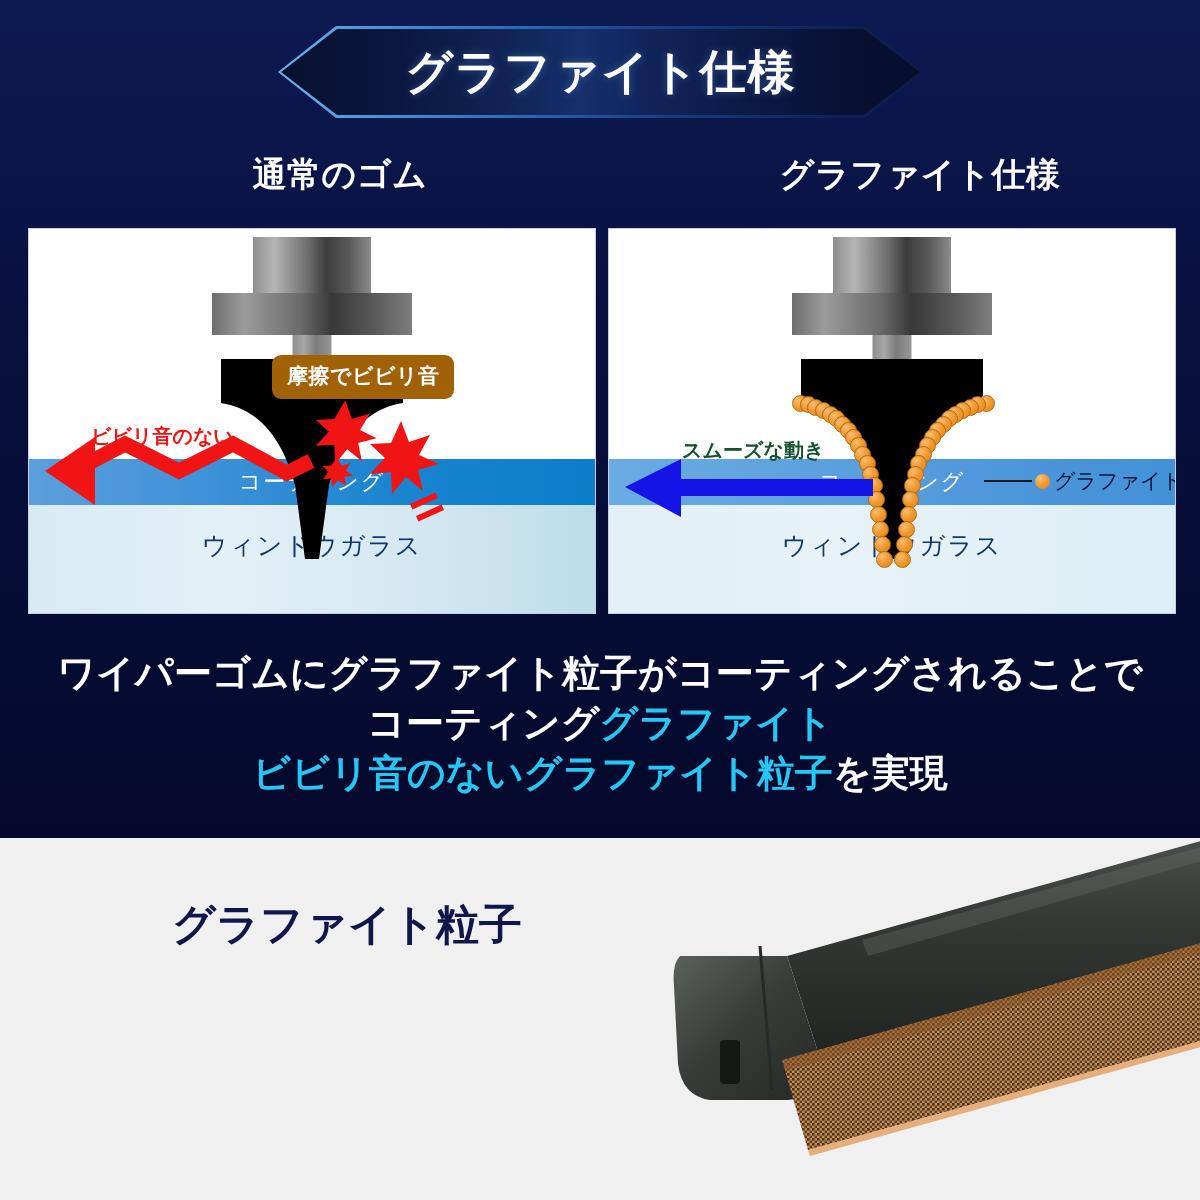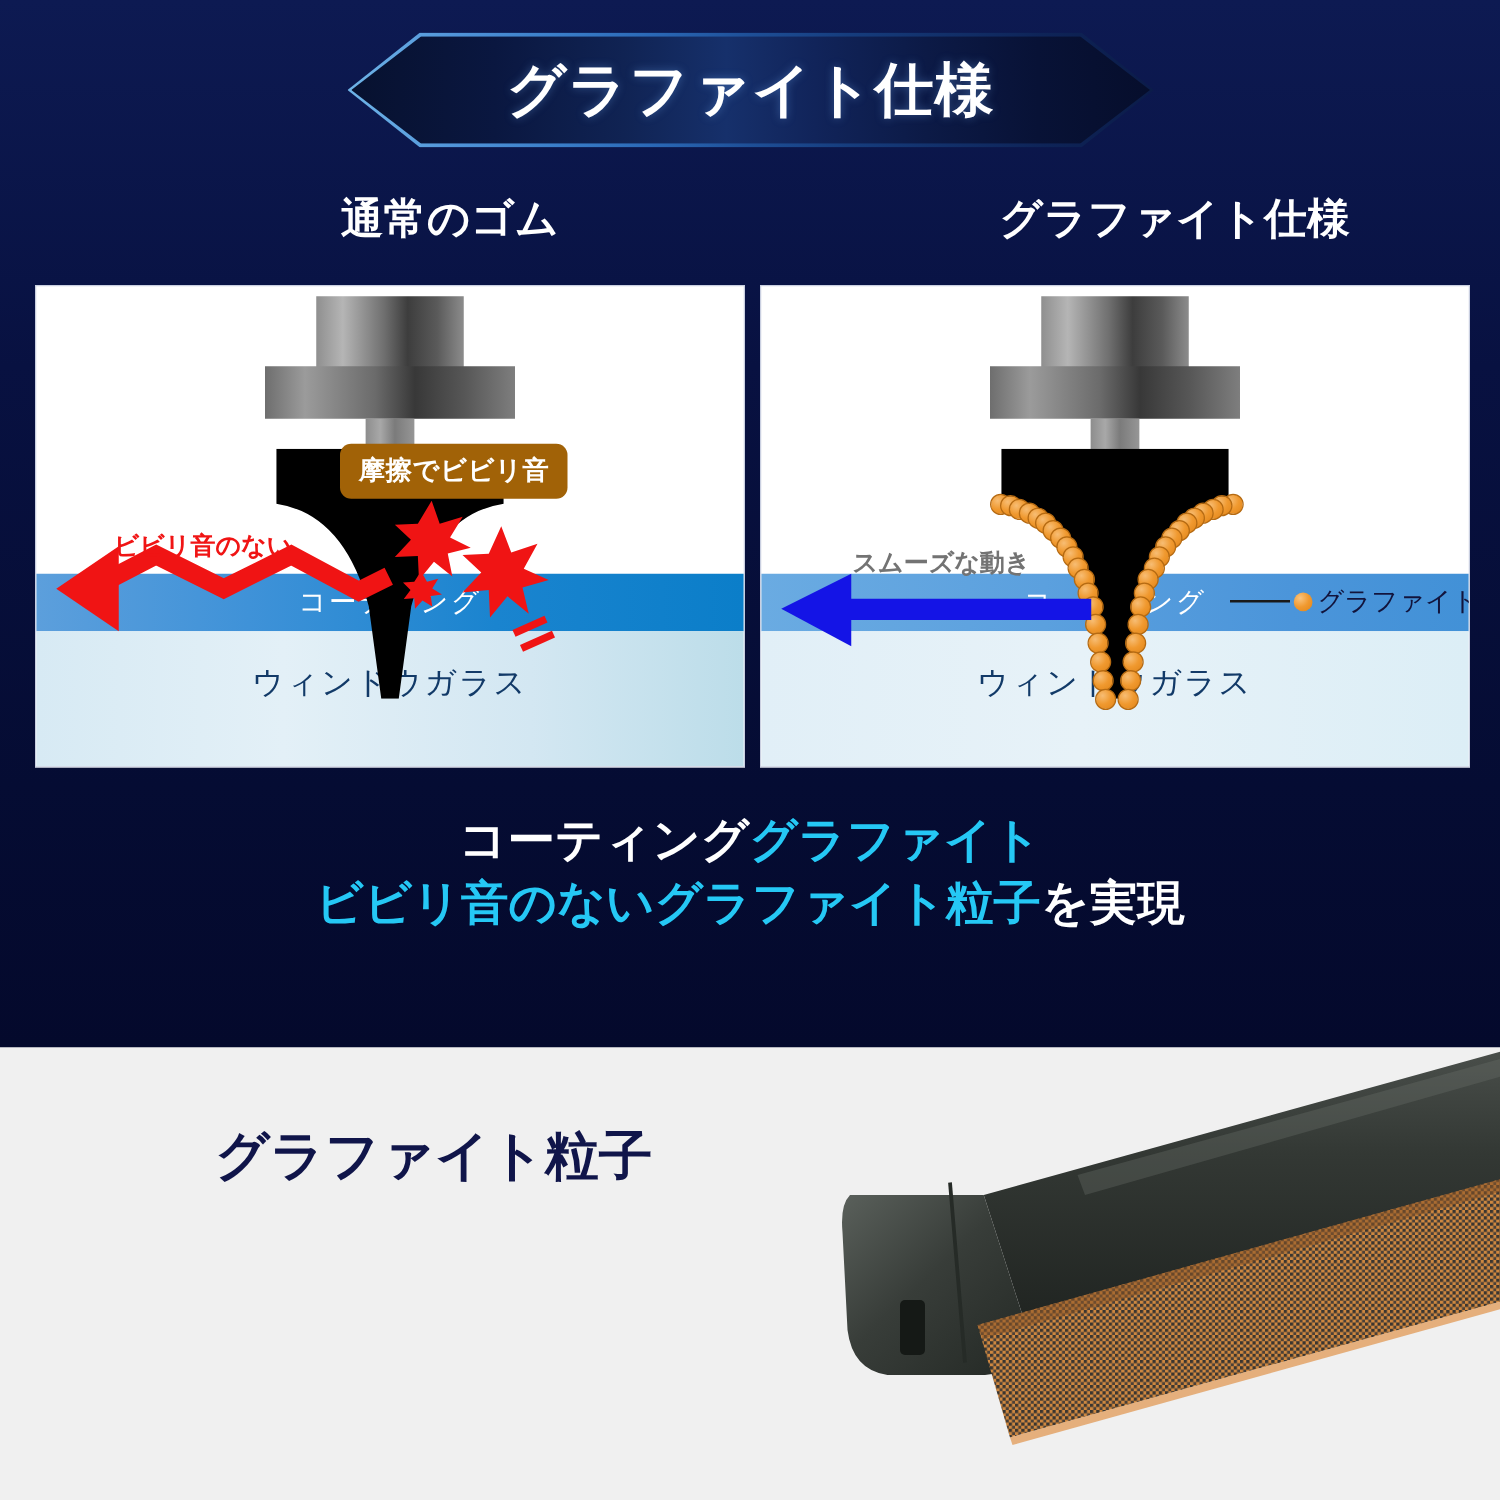--- a/index.html
+++ b/index.html
@@ -72,21 +72,20 @@
     left: 0;
     top: 150px;
     width: 1200px;
     height: 470px;
   }
   .panel {
     position: absolute;
     top: 0;
     width: 624px;
     height: 470px;
-    padding-left: 40px;
   }
   .panel.left  { left: 28px; }
   .panel.right { left: 608px; }
 
   .panel-title {
     position: absolute;
     left: 0; top: 2px;
     width: 100%;
     text-align: center;
     color: #ffffff;
@@ -199,21 +198,21 @@
   .badge-blue { background: #1414e6; left: 243px; top: 150px; }
 
   
   .arrow-label {
     position: absolute;
     font-size: 20px;
     font-weight: bold;
     white-space: nowrap;
   }
   .label-red  { color: #f01414; left: 62px; top: 194px; }
-  .label-blue { color: #737373; left: 73px; top: 208px; }
+  .label-blue { color: #14532d; left: 73px; top: 208px; }
 
   .arrow-wrap { position: absolute; left: 0; top: 0; width: 100%; height: 100%; pointer-events: none; }
 
   
   .callout {
     position: absolute;
     left: 375px;
     top: 238px;
     display: flex;
     align-items: center;
@@ -434,20 +433,23 @@
             <div class="callout-text">グラファイト粒子</div>
           </div>
 
         </div>
       </div>
 
     </div>
 
     <div class="summary">
       <div class="summary-line">
+        <span>ワイパーゴムにグラファイト粒子がコーティングされることで</span>
+      </div>
+      <div class="summary-line">
         <span>コーティング</span><span class="hl">グラファイト</span>
       </div>
       <div class="summary-line">
         <span class="hl">ビビリ音のない</span><span class="hl">グラファイト粒子</span><span>を実現</span>
       </div>
     </div>
 
   </div>
 
   <div class="bottom-section">

